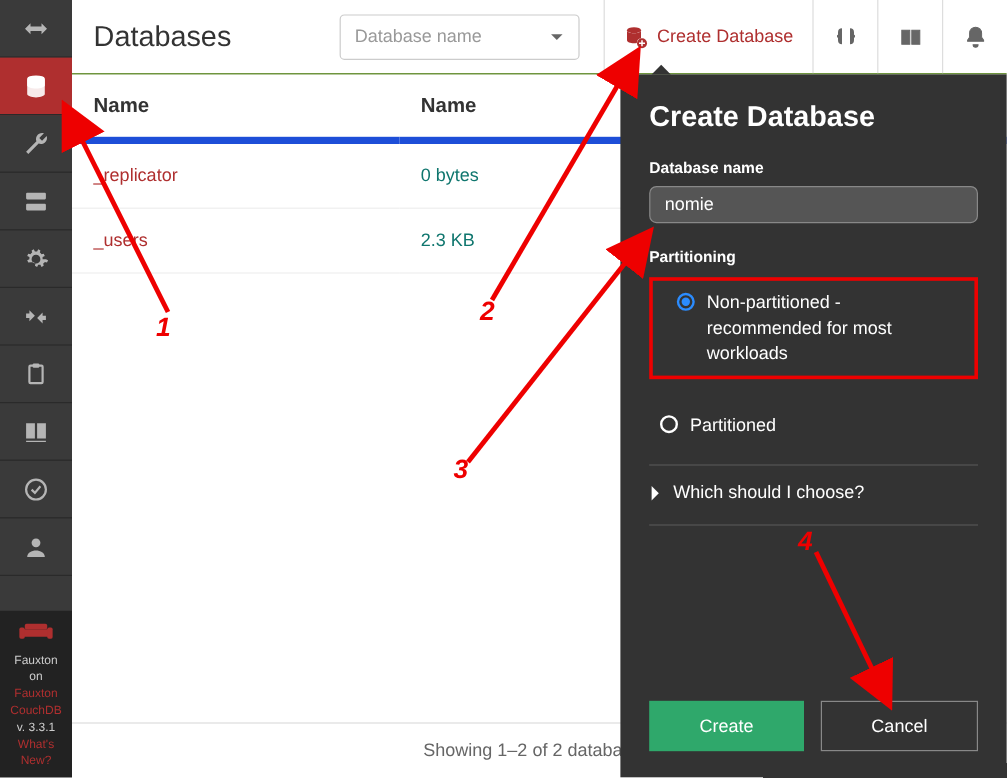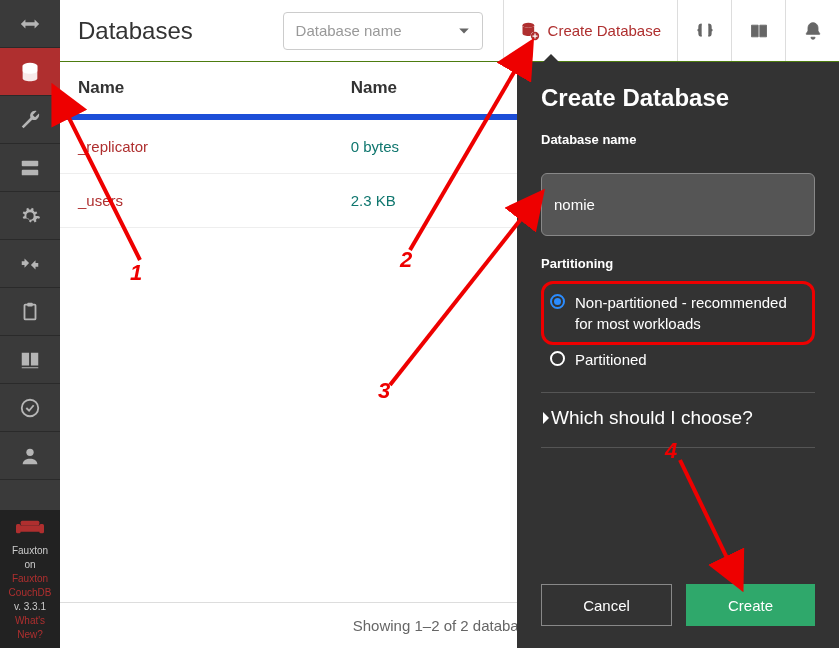--- a/index.html
+++ b/index.html
@@ -33,30 +33,30 @@
 tbody td.name-cell { color: #af2f2f; }
 tbody td.name-cell a { color: #af2f2f; text-decoration: none; }
 
 .footer-bar { border-top: 1px solid #ddd; padding: 14px; text-align: center; color: #666; font-size: 15px; }
 
 
 .panel { position: absolute; top: 62px; right: 0; width: 322px; bottom: 0; background: #333; color: #fff; padding: 22px 24px; display: flex; flex-direction: column; }
 .panel::before { content: ''; position: absolute; top: -8px; left: 26px; border-left: 8px solid transparent; border-right: 8px solid transparent; border-bottom: 8px solid #333; }
 .panel h2 { font-size: 24px; font-weight: 700; margin-bottom: 20px; }
 .panel label.field-label { font-size: 13px; font-weight: 700; display: block; margin-bottom: 8px; }
-.panel input[type=text] { width: 100%; background: #555; border: 1px solid #888; border-radius: 6px; padding: 22px 12px; color: #fff; font-size: 15px; margin-bottom: 20px; margin-top: 18px; }
+.panel input[type=text] { width: 100%; background: #555; border: 1px solid #888; border-radius: 6px; padding: 6px 12px; color: #fff; font-size: 15px; margin-bottom: 20px; }
 .panel .section-label { font-size: 13px; font-weight: 700; margin-bottom: 10px; }
-.radio-group { border: 3px solid #e00; padding: 8px 6px; border-radius: 12px; margin-bottom: 0; }
+.radio-group { border: 3px solid #e00; padding: 8px 20px; border-radius: 0; margin-bottom: 24px; }
 .radio-row { display: flex; align-items: flex-start; gap: 10px; font-size: 15px; line-height: 1.4; cursor: pointer; }
 .radio-row.plain { border: none; padding: 4px 6px 4px 9px; }
 .radio-dot { width: 15px; height: 15px; border-radius: 50%; border: 2px solid #fff; flex-shrink: 0; margin-top: 2px; position: relative; }
 .radio-dot.checked { border-color: #2b8cff; }
 .radio-dot.checked::after { content: ''; position: absolute; inset: 2px; background: #2b8cff; border-radius: 50%; }
 .divider { border-top: 1px solid #555; margin: 18px 0 14px; }
-.expand-row { display: flex; align-items: center; font-size: 19px; cursor: pointer; }
+.expand-row { display: flex; align-items: center; gap: 10px; font-size: 15px; cursor: pointer; }
 .expand-row svg { width: 10px; height: 14px; fill: #fff; }
 .panel-actions { margin-top: auto; display: flex; gap: 14px; }
 .btn { flex: 1; height: 42px; display: flex; align-items: center; justify-content: center; font-size: 15px; cursor: pointer; border: none; }
 .btn-cancel { background: #333; color: #fff; border: 1px solid #888; }
 .btn-create { background: #2fa86b; color: #fff; }
 
 
 .annot { position: absolute; pointer-events: none; }
 .annot-num { position: absolute; font-size: 22px; font-weight: 700; color: #e00; pointer-events: none; font-style: italic; }
 </style>
@@ -216,22 +216,22 @@
     </div>
     <div class="divider"></div>
     <div class="expand-row">
       <svg viewBox="0 0 10 14">
           <path d="M2 1l6 6-6 6z"></path>
         </svg>
       <span>Which should I choose?</span>
     </div>
     <div class="divider"></div>
     <div class="panel-actions">
+      <button class="btn btn-create">Create</button>
       <button class="btn btn-cancel">Cancel</button>
-      <button class="btn btn-create">Create</button>
     </div>
   </div>
 </div>
 
 <svg class="annot" style="left:0;top:0;width:839px;height:648px">
   <defs>
     <marker id="ah" markerWidth="10" markerHeight="10" refX="8" refY="5" orient="auto">
       <path d="M0 0L10 5L0 10z" fill="#e00"></path>
     </marker>
   </defs>

